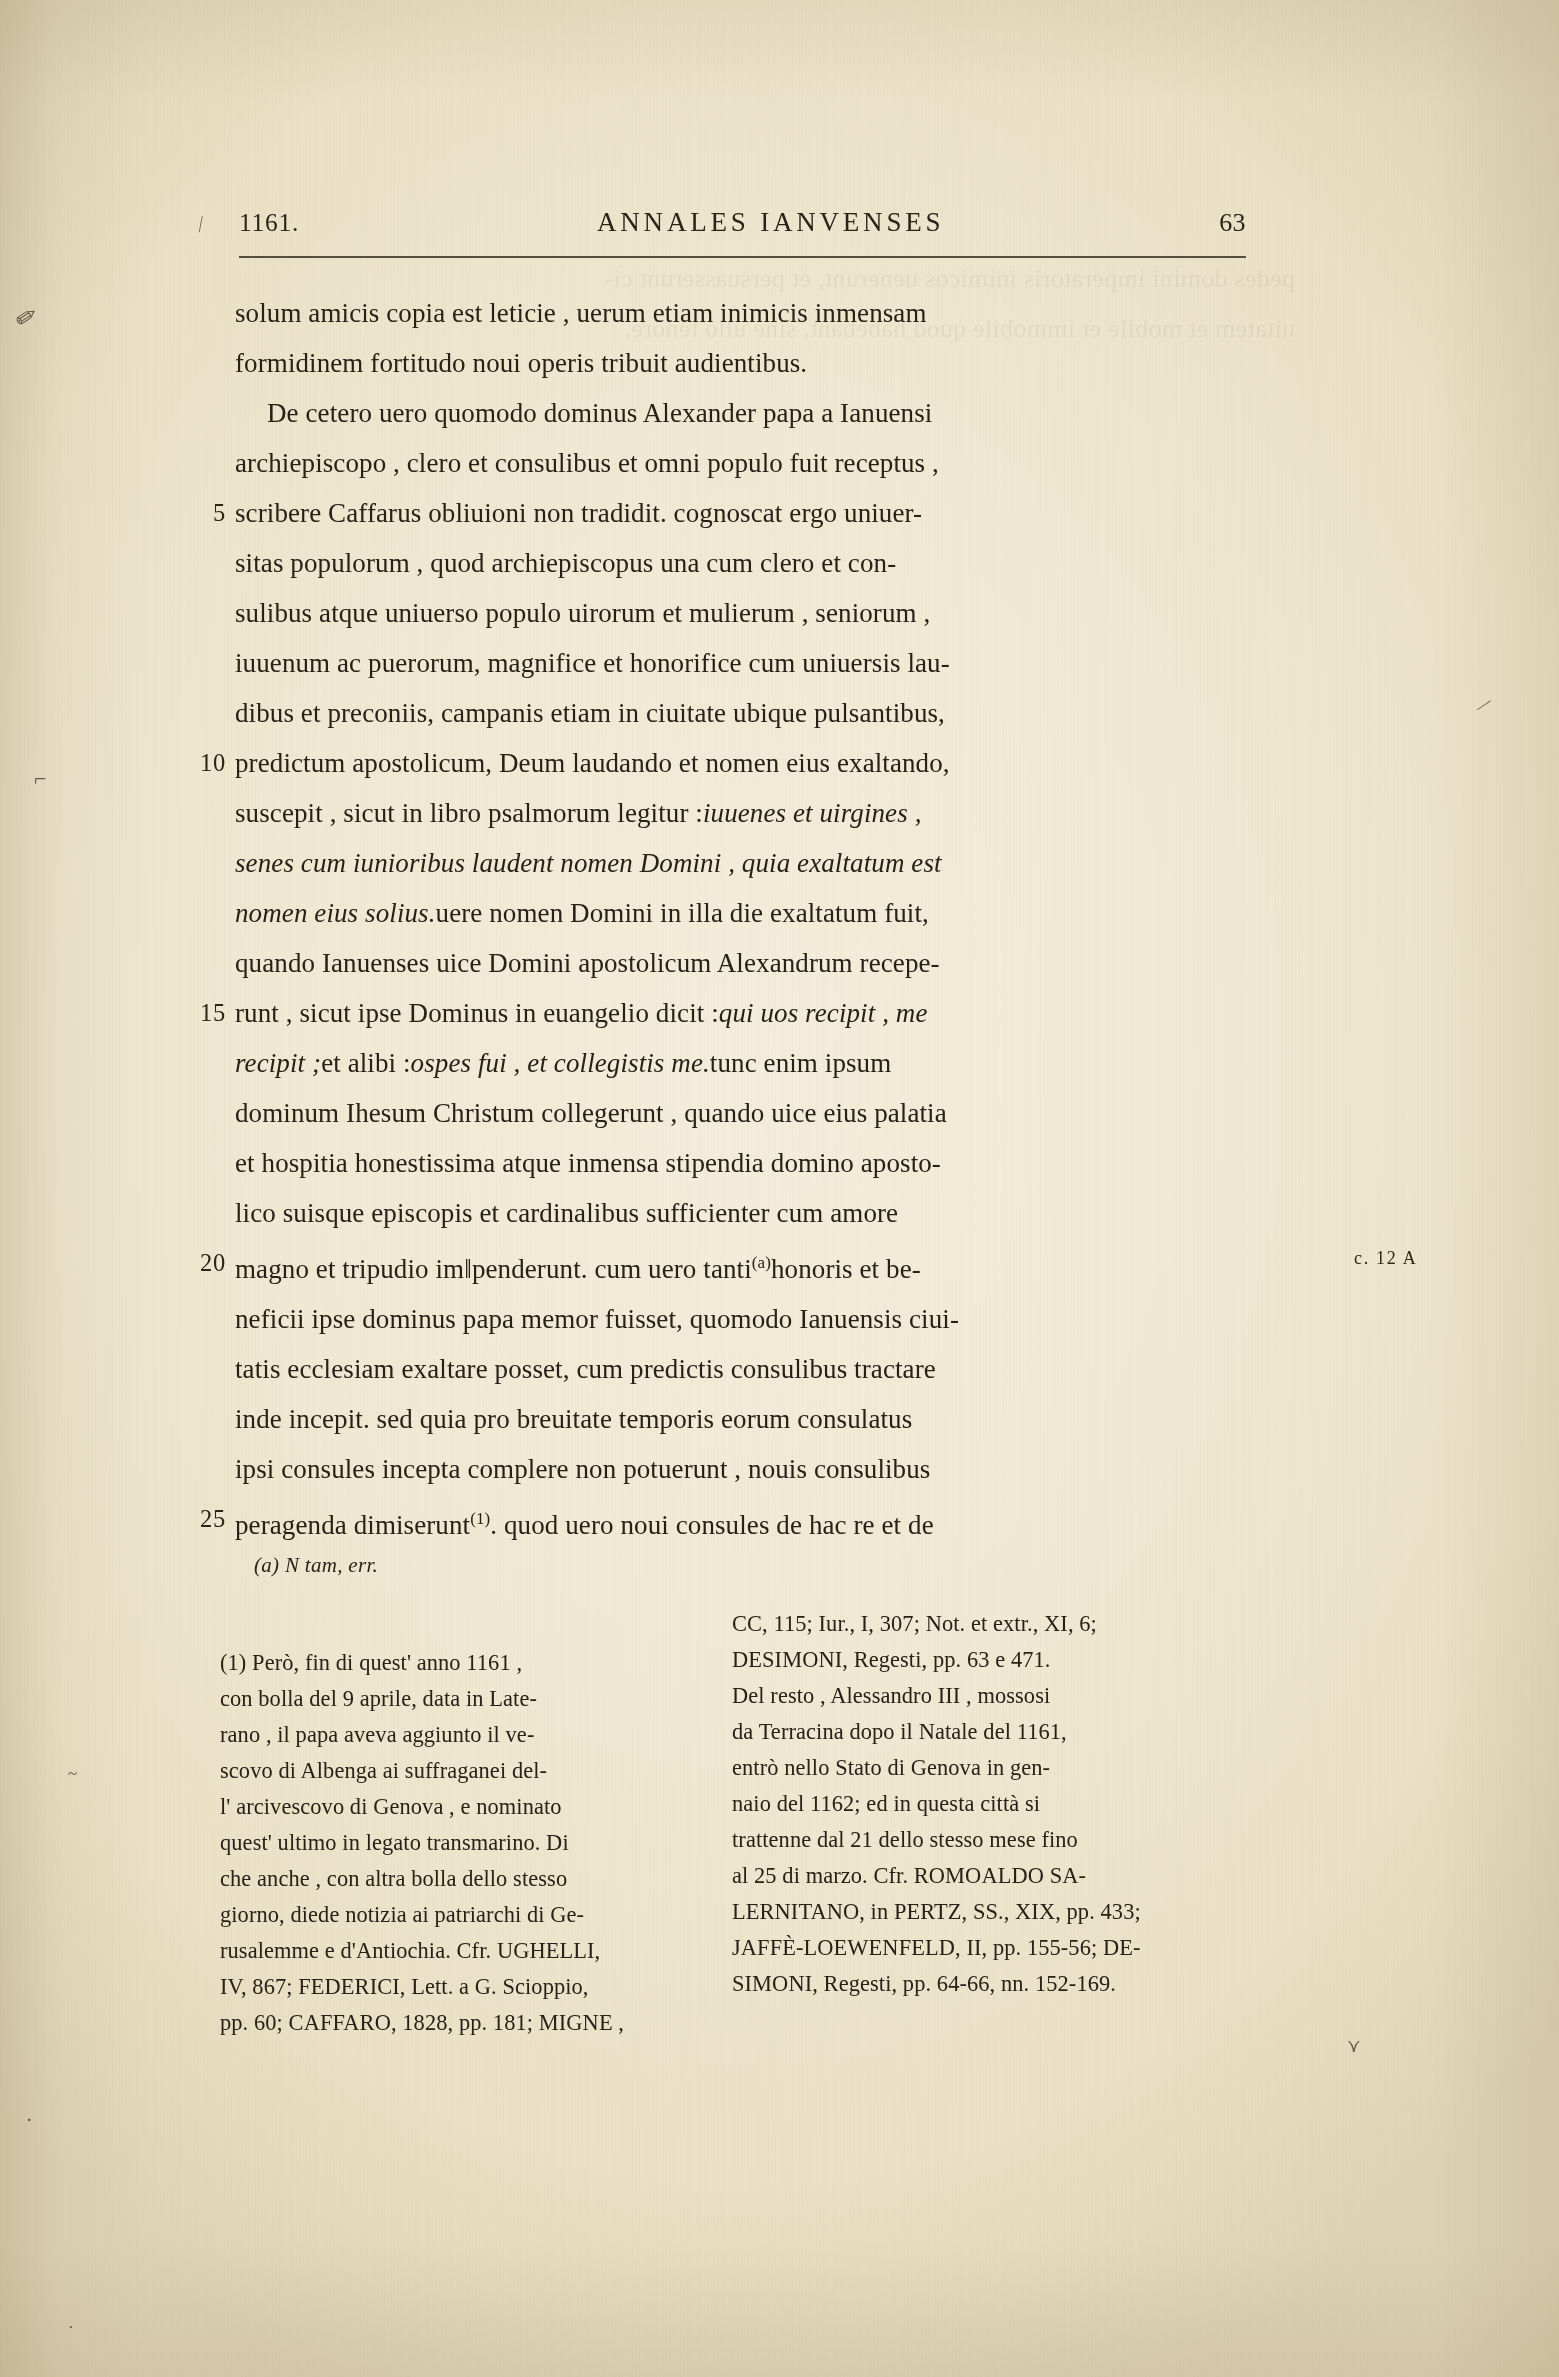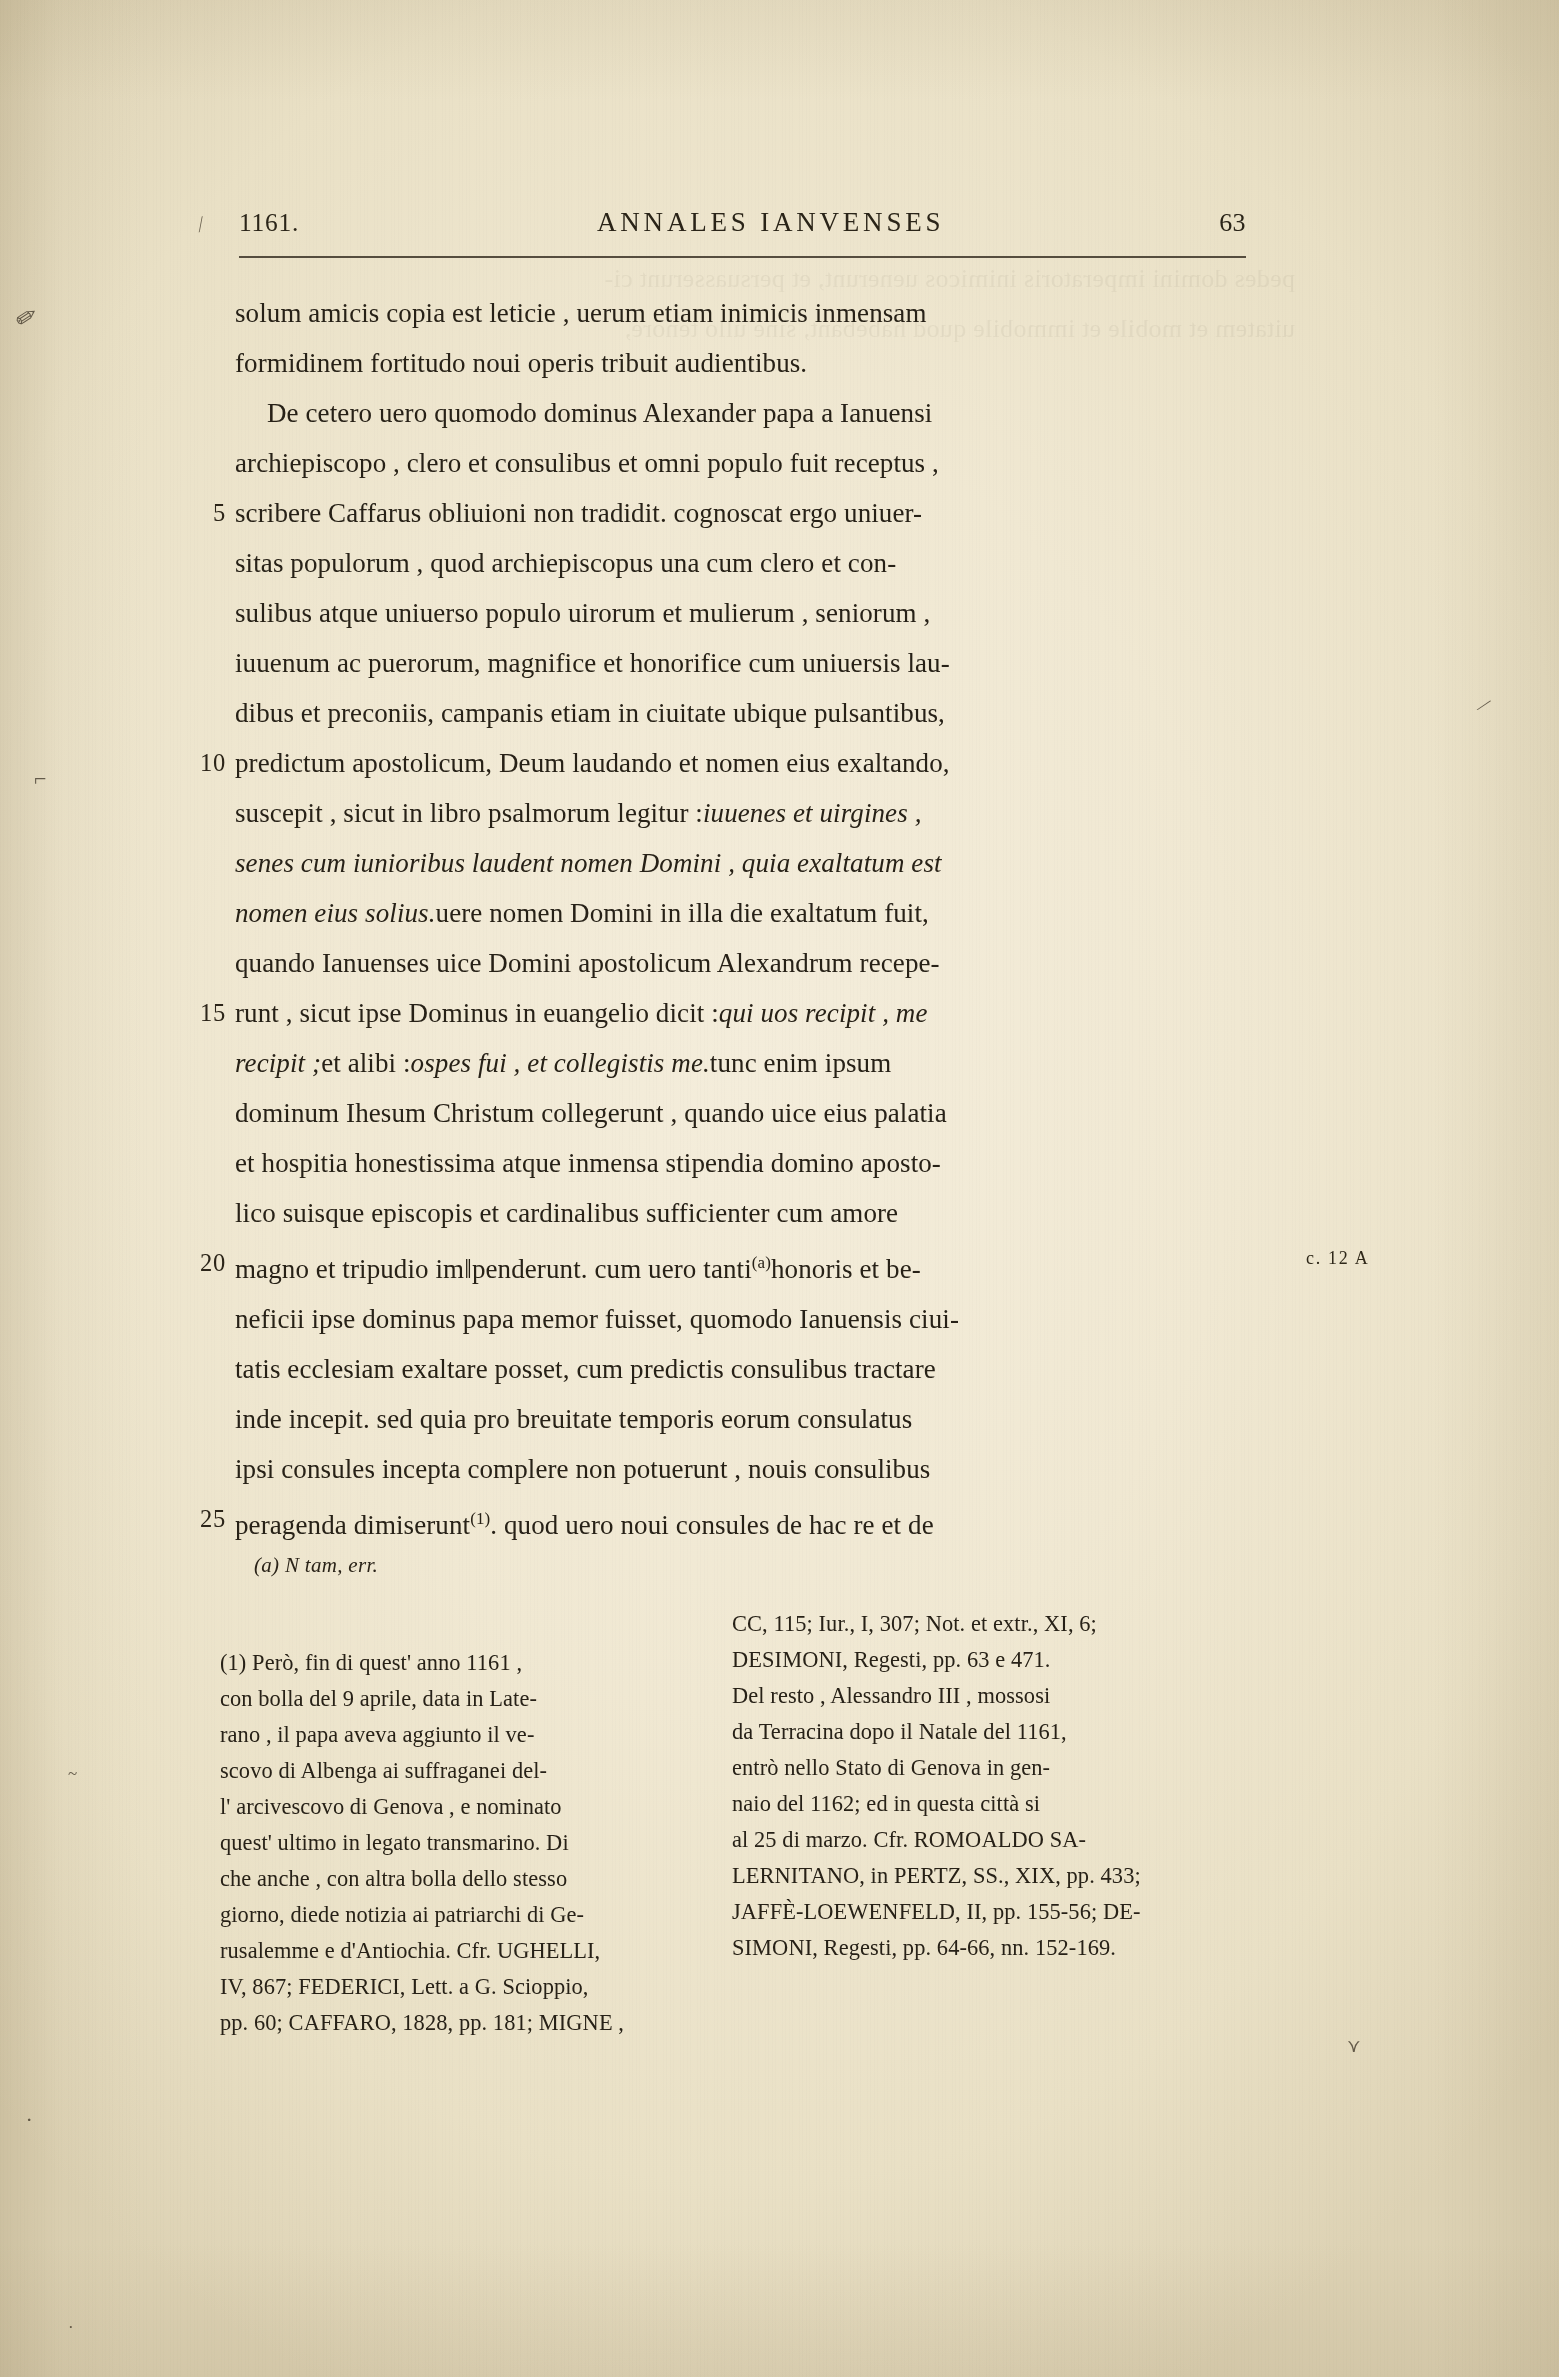--- a/index.html
+++ b/index.html
@@ -126,21 +126,21 @@
     text-align: right;
     font-size: 24.5px;
     color: #2c2519;
     letter-spacing: 0.8px;
   }
   .ital {
     font-style: italic;
   }
   .marg-right {
     position: absolute;
-    left: 1306px;
+    left: 1354px;
     top: 1248px;
     font-size: 18px;
     letter-spacing: 1.7px;
     color: #2f2819;
   }
 
   
   .appar {
     position: absolute;
     left: 254px;
@@ -250,20 +250,21 @@
       <div class="fnline">IV,  867;  FEDERICI,  Lett. a G. Scioppio,</div>
       <div class="fnline">pp.  60;  CAFFARO,  1828,  pp.  181;  MIGNE ,</div>
     </div>
   <div class="fn fn-right" id="fn-right">
       <div class="fnline">CC,  115;  Iur., I, 307;  Not. et extr., XI, 6;</div>
       <div class="fnline">DESIMONI,  Regesti,  pp.  63  e  471.</div>
       <div class="fnline">Del  resto ,  Alessandro  III ,  mossosi</div>
       <div class="fnline">da  Terracina  dopo  il  Natale  del  1161,</div>
       <div class="fnline">entrò  nello  Stato  di  Genova  in  gen-</div>
       <div class="fnline">naio  del  1162;  ed  in  questa  città  si</div>
+      <div class="fnline">trattenne  dal  21  dello  stesso  mese  fino</div>
       <div class="fnline">al  25  di  marzo.  Cfr.  ROMOALDO SA-</div>
       <div class="fnline">LERNITANO, in PERTZ, SS., XIX, pp. 433;</div>
       <div class="fnline">JAFFÈ-LOEWENFELD,  II,  pp.  155-56;  DE-</div>
       <div class="fnline">SIMONI,  Regesti,  pp.  64-66,  nn.  152-169.</div>
     </div>
 
   <span class="mark m1">✐</span>
   <span class="mark m2">⌐</span>
   <span class="mark m3">∕</span>
   <span class="mark m4">⋎</span>

